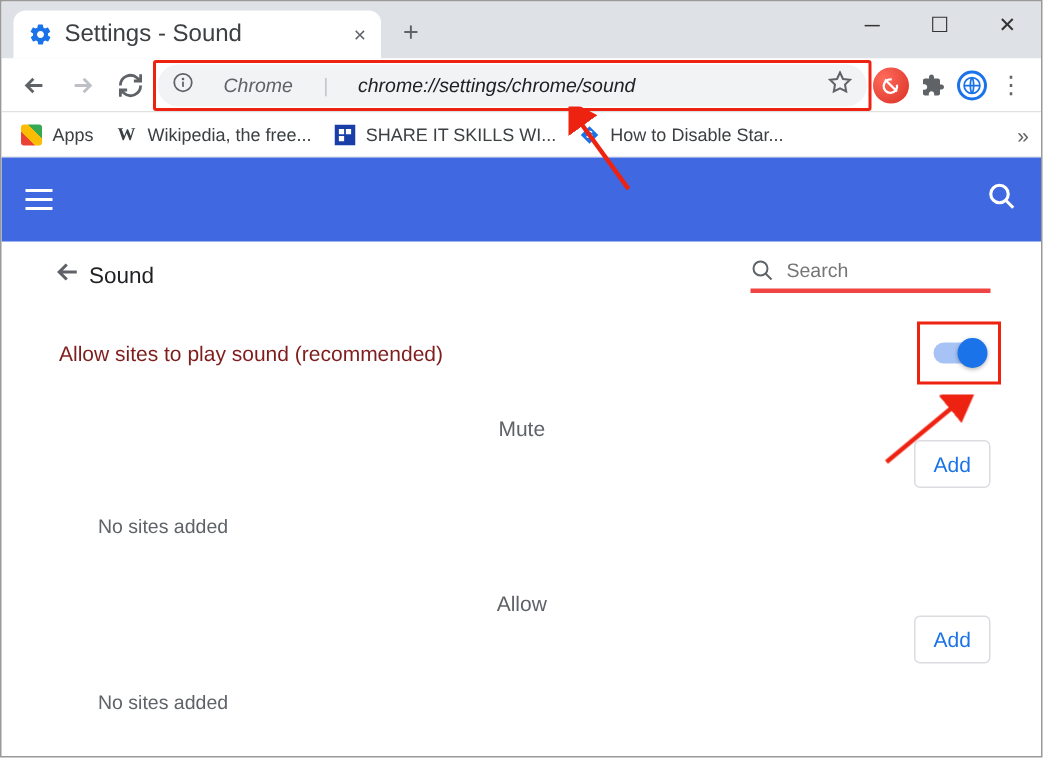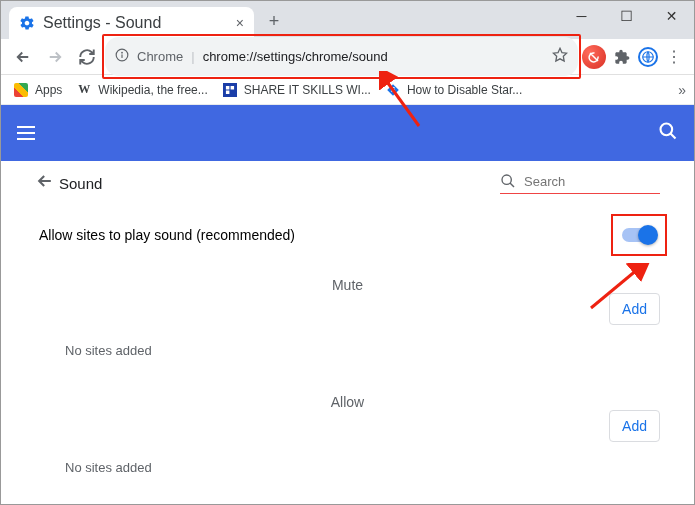--- a/index.html
+++ b/index.html
@@ -13,21 +13,21 @@
   .tab-title { font-size: 16px; color: #3c4043; flex: 1; white-space: nowrap; overflow: hidden; }
   .tab-close { font-size: 14px; color: #5f6368; cursor: pointer; }
   .new-tab { margin-left: 10px; margin-top: 10px; width: 20px; height: 20px; display: flex; align-items: center; justify-content: center; color: #5f6368; font-size: 18px; cursor: pointer; }
   .win-controls { margin-left: auto; display: flex; }
   .win-btn { width: 45px; height: 30px; display: flex; align-items: center; justify-content: center; color: #333; font-size: 14px; cursor: pointer; }
   
   
   .navbar { height: 36px; background: #fff; display: flex; align-items: center; padding: 0 8px; gap: 4px; border-bottom: 1px solid #e0e0e0; }
   .nav-icon { width: 28px; height: 28px; display: flex; align-items: center; justify-content: center; color: #5f6368; cursor: pointer; }
   .nav-icon.disabled { color: #bdc1c6; }
-  .omnibox { flex: 1; height: 39px; background: #f1f3f4; border-radius: 14px; display: flex; align-items: center; padding: 0 10px; gap: 8px; font-size: 13px; color: #5f6368; position: relative; }
+  .omnibox { flex: 1; height: 28px; background: #f1f3f4; border-radius: 14px; display: flex; align-items: center; padding: 0 10px; gap: 20px; font-size: 13px; color: #5f6368; position: relative; font-style: italic; }
   .omnibox-highlight { position: absolute; top: -3px; left: -3px; right: -3px; bottom: -3px; border: 2px solid #e21; pointer-events: none; border-radius: 2px; }
   .omnibox .lock { color: #5f6368; }
   .omnibox .url-prefix { color: #5f6368; }
   .omnibox .url-path { color: #202124; }
   .omnibox .star { margin-left: auto; }
   .ext-icon { width: 24px; height: 24px; display: flex; align-items: center; justify-content: center; cursor: pointer; border-radius: 50%; }
   .ext-red { background: radial-gradient(circle at 30% 30%, #ff6b5b, #d93025); color: #fff; font-size: 12px; }
   .ext-puzzle { color: #5f6368; }
   .ext-globe { color: #1a73e8; border: 2px solid #1a73e8; width: 20px; height: 20px; font-size: 11px; }
   .dots { width: 24px; display: flex; align-items: center; justify-content: center; color: #5f6368; font-size: 16px; cursor: pointer; }
@@ -46,24 +46,24 @@
   .hamburger div { height: 2px; background: #fff; width: 18px; }
   .app-title { margin-left: 20px; font-size: 20px; font-weight: 400; }
   .header-search { margin-left: auto; cursor: pointer; }
   
   
   .viewport { position: absolute; top: 160px; left: 0; right: 0; bottom: 0; overflow-y: scroll; background: #fff; }
   .content { padding: 4px 34px 30px 34px; }
   .sub-header { display: flex; align-items: center; padding: 6px 0 8px 0; border-bottom: 1px solid transparent; }
   .back-arrow { width: 24px; cursor: pointer; color: #5f6368; font-size: 18px; }
   .sub-title { margin-left: 0; font-size: 15px; color: #202124; font-weight: 500; }
-  .search-box { margin-left: auto; display: flex; align-items: center; gap: 8px; border-bottom: 1px solid #ef4444; padding-bottom: 4px; width: 160px; }
+  .search-box { margin-left: auto; display: flex; align-items: flex-start; gap: 8px; border-bottom: 3px solid #ef4444; padding-bottom: 4px; width: 160px; }
   .search-box input { border: none; outline: none; font-size: 13px; width: 120px; color: #5f6368; background: transparent; }
   .row { display: flex; align-items: center; padding: 22px 4px; }
-  .row-label { font-size: 14px; color: #000000; }
+  .row-label { font-size: 14px; color: #7f1d1d; }
   .toggle { margin-left: auto; width: 34px; height: 14px; background: #a7c3f5; border-radius: 7px; position: relative; cursor: pointer; }
   .toggle .knob { position: absolute; right: -2px; top: -3px; width: 20px; height: 20px; background: #1a73e8; border-radius: 50%; box-shadow: 0 1px 3px rgba(0,0,0,0.3); }
   .toggle-highlight { position: absolute; top: -14px; left: -11px; right: -11px; bottom: -14px; border: 2px solid #e21; pointer-events: none; }
   .section-title { font-size: 14px; color: #5f6368; font-weight: 500; margin-top: 12px; display: flex; align-items: center; flex-direction: column; }
   .add-btn { margin-left: auto; border: 1px solid #dadce0; background: #fff; color: #1a73e8; font-size: 14px; font-weight: 500; padding: 7px 12px; border-radius: 4px; cursor: pointer; }
   .no-sites { font-size: 13px; color: #5f6368; padding: 18px 0 24px 30px; }
   
   
   .arrow-svg { position: absolute; pointer-events: none; }
   

